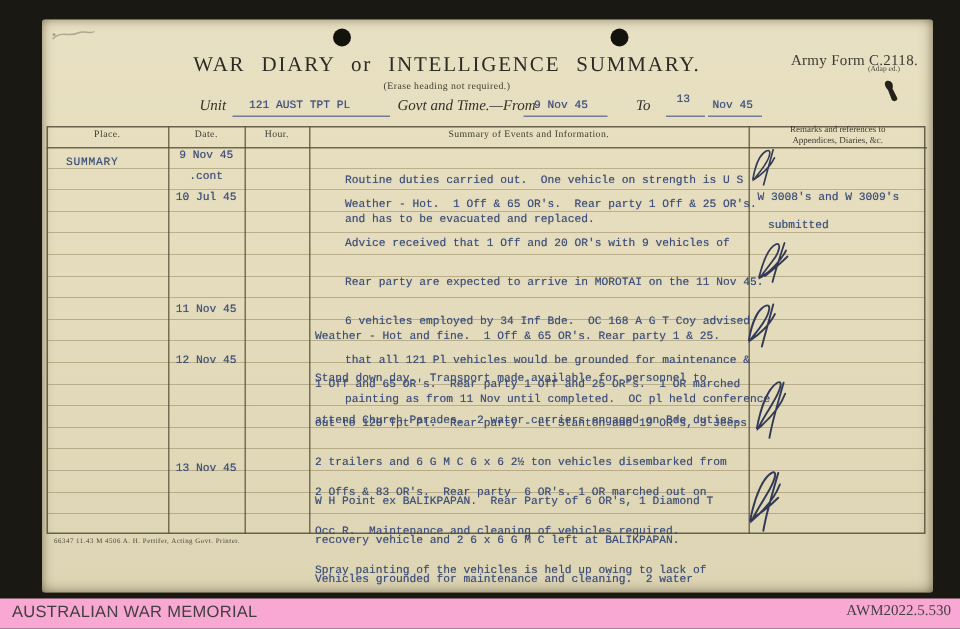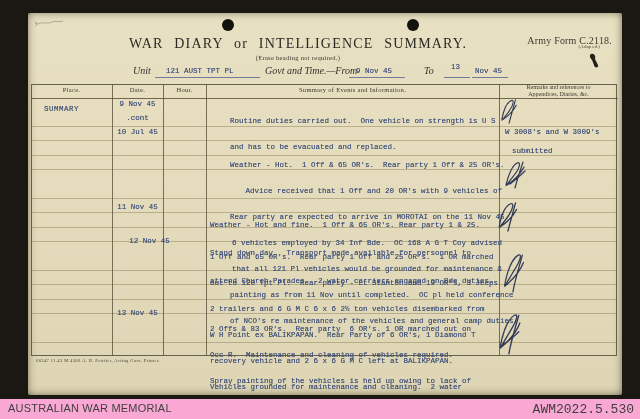--- a/index.html
+++ b/index.html
@@ -30,22 +30,22 @@
   .colhdr{font-size:6.5px;color:#3e3a30;text-align:center;letter-spacing:.3px;}
   .rhdr{font-size:6px;color:#3e3a30;text-align:center;line-height:7px;}
   .datecell{position:absolute;left:112px;width:51px;text-align:center;}
   .block{position:absolute;left:210px;width:292px;}
   .lh10 div{line-height:10px;padding-left:20px;} .lh12 div{line-height:12px;}
   .lh99 div{line-height:9.9px;} .lh98 div{line-height:9.8px;}
   .imprint{font-size:4.6px;color:#4b463a;letter-spacing:.35px;font-family:"Liberation Serif",serif;}
   .caption{position:absolute;left:0;top:399px;width:640px;height:32px;background:#f9a8d4;}
   .caption .left{position:absolute;left:8px;top:3px;font-family:"Liberation Sans",sans-serif;
                  font-size:11px;color:#3f3f3f;letter-spacing:.2px;}
-  .caption .right{position:absolute;right:6px;top:3px;font-family:Liberation Mono, monospace;
-                  font-size:13px;color:#3f3f3f;}
+  .caption .right{position:absolute;right:6px;top:3px;font-family:Liberation Serif, serif;
+                  font-size:10px;color:#3f3f3f;}
   svg{display:block;}
 </style>
 </head>
 <body>
 
 <div class="stage">
 
   <div class="paper"></div>
 
   <div class="hole abs" style="left:222px;top:19px;"></div>
@@ -99,46 +99,45 @@
   <div class="datecell typed" style="top:114px;">.cont</div>
   <div class="block typed lh10" style="top:100px;">
     <div>Routine duties carried out.  One vehicle on strength is U S</div>
     <div>and has to be evacuated and replaced.</div>
   </div>
   <svg class="abs" style="left:498px;top:98px;" width="24" height="27" viewBox="0 0 24 30">
     <path d="M3,24 C5,12 9,5 13,3 C17,1 16,7 12,13 C9,18 5,22 4,24 C10,20 16,14 19,8 M18,2 C16,10 13,20 11,28" fill="none" stroke="#333a58" stroke-width="1.2" stroke-linecap="round"></path>
   </svg>
 
   <div class="datecell typed" style="top:128px;">10 Jul 45</div>
-  <div class="block typed lh10" style="top:144px;text-align:right;">
+  <div class="block typed lh10" style="top:116px;">
     <div>Weather - Hot.  1 Off &amp; 65 OR's.  Rear party 1 Off &amp; 25 OR's.</div>
     <div>Advice received that 1 Off and 20 OR's with 9 vehicles of</div>
     <div>Rear party are expected to arrive in MOROTAI on the 11 Nov 45.</div>
     <div>6 vehicles employed by 34 Inf Bde.  OC 168 A G T Coy advised</div>
     <div>that all 121 Pl vehicles would be grounded for maintenance &amp;</div>
     <div>painting as from 11 Nov until completed.  OC pl held conference</div>
-    <div>of NCO's re maintenance of the vehicles and general camp duties.</div>
   </div>
   <div class="abs typed" style="left:505px;top:128px;">W 3008's and W 3009's</div>
   <div class="abs typed" style="left:512px;top:147px;">submitted</div>
   <svg class="abs" style="left:502px;top:160px;" width="28" height="30" viewBox="0 0 26 30">
     <path d="M3,25 C6,13 10,5 14,3 C18,1 17,8 12,14 C9,18 5,23 4,25 C11,21 18,13 21,7 M20,2 C17,11 14,20 12,28 M7,24 C12,20 18,15 22,11" fill="none" stroke="#333a58" stroke-width="1.2" stroke-linecap="round"></path>
   </svg>
 
   <div class="datecell typed" style="top:203px;">11 Nov 45</div>
   <div class="block typed lh12" style="top:203px;">
     <div>Weather - Hot and fine.  1 Off &amp; 65 OR's. Rear party 1 &amp; 25.</div>
     <div>Stand down day.  Transport made available for personnel to</div>
     <div>attend Church Parades.  2 water carriers engaged on Bde duties.</div>
   </div>
   <svg class="abs" style="left:496px;top:200px;" width="26" height="34" viewBox="0 0 24 30">
     <path d="M3,24 C5,12 9,5 13,3 C17,1 16,7 12,13 C9,18 5,22 4,24 C10,20 16,14 19,8 M18,2 C16,10 13,20 11,28" fill="none" stroke="#333a58" stroke-width="1.2" stroke-linecap="round"></path>
   </svg>
 
-  <div class="datecell typed" style="top:237px;padding-left:12px;">12 Nov 45</div>
+  <div class="datecell typed" style="top:237px;">12 Nov 45</div>
   <div class="block typed lh99" style="top:237px;">
     <div>1 Off and 65 OR's.  Rear party 1 Off and 25 OR's.  1 OR marched</div>
     <div>out to 120 Tpt Pl.  Rear party - Lt Stanton and 19 OR's, 3 Jeeps</div>
     <div>2 trailers and 6 G M C 6 x 6 2½ ton vehicles disembarked from</div>
     <div>W H Point ex BALIKPAPAN.  Rear Party of 6 OR's, 1 Diamond T</div>
     <div>recovery vehicle and 2 6 x 6 G M C left at BALIKPAPAN.</div>
     <div>Vehicles grounded for maintenance and cleaning.  2 water</div>
     <div>carriers employed in Bde water duties.</div>
   </div>
   <svg class="abs" style="left:499px;top:252px;" width="30" height="42" viewBox="0 0 26 40">

